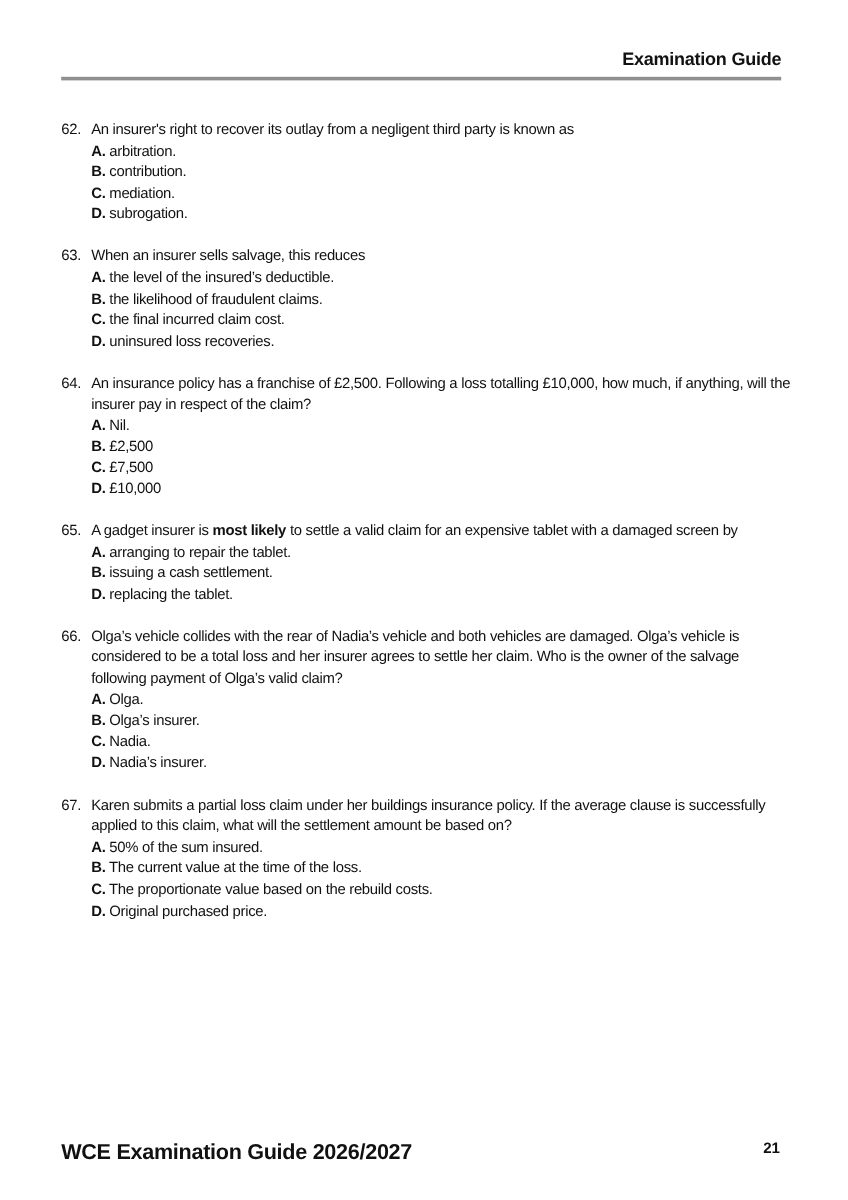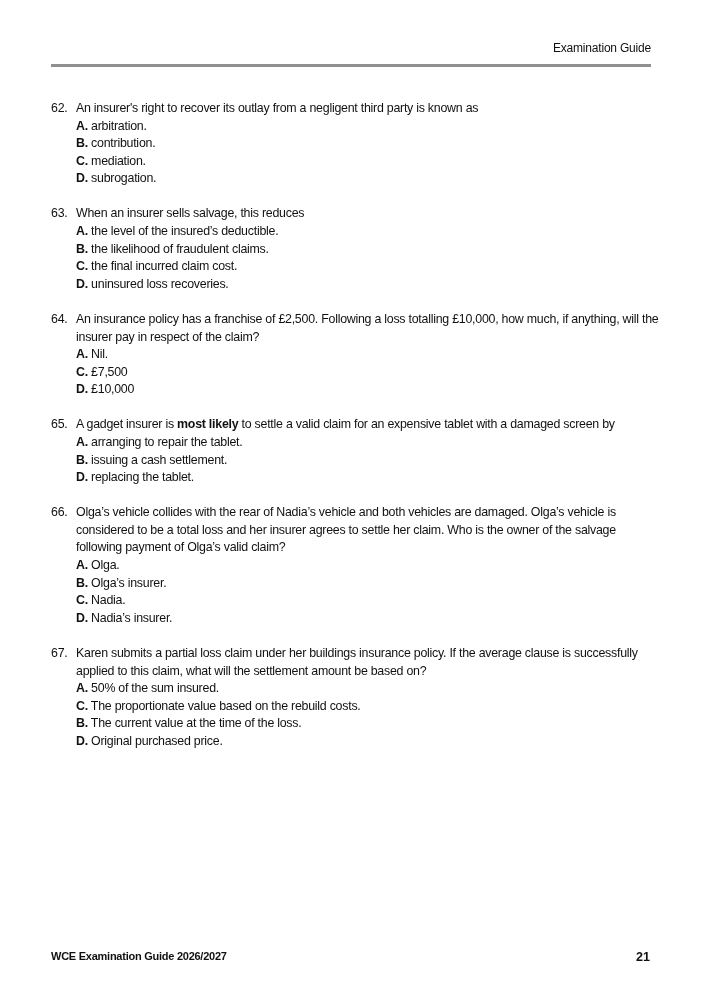--- a/index.html
+++ b/index.html
@@ -12,22 +12,22 @@
       height: 1000px;
       position: relative;
       overflow: hidden;
       font-family: "Liberation Sans", sans-serif;
       color: #111111;
     }
     .header-title {
       position: absolute;
       top: 41px;
       right: 56px;
-      font-size: 12px;
-      font-weight: normal;
+      font-size: 15px;
+      font-weight: bold;
       letter-spacing: -0.2px;
     }
     .header-rule {
       position: absolute;
       top: 64px;
       left: 51px;
       width: 600px;
       height: 3px;
       background: #8f8f8f;
     }
@@ -60,21 +60,21 @@
     .option {
       display: block;
     }
     .option-letter {
       font-weight: bold;
     }
     .footer-left {
       position: absolute;
       top: 950px;
       left: 51px;
-      font-size: 11px;
+      font-size: 18px;
       font-weight: bold;
       letter-spacing: -0.25px;
     }
     .footer-right {
       position: absolute;
       top: 950px;
       right: 57px;
       font-size: 12.6px;
       font-weight: bold;
     }
@@ -104,20 +104,21 @@
     <span class="option"><span class="option-letter">A.</span><span> the level of the insured’s deductible.</span></span>
     <span class="option"><span class="option-letter">B.</span><span> the likelihood of fraudulent claims.</span></span>
     <span class="option"><span class="option-letter">C.</span><span> the final incurred claim cost.</span></span>
     <span class="option"><span class="option-letter">D.</span><span> uninsured loss recoveries.</span></span>
   </div>
 
   <div class="question">
     <span class="q-number">64.</span>
     <span class="q-stem"><span>An insurance policy has a franchise of £2,500.  Following a loss totalling £10,000, how much, if anything, will the insurer pay in respect of the claim?</span><b></b><span></span></span>
     <span class="option"><span class="option-letter">A.</span><span> Nil.</span></span>
+    <span class="option"><span class="option-letter">B.</span><span> £2,500</span></span>
     <span class="option"><span class="option-letter">C.</span><span> £7,500</span></span>
     <span class="option"><span class="option-letter">D.</span><span> £10,000</span></span>
   </div>
 
   <div class="question">
     <span class="q-number">65.</span>
     <span class="q-stem"><span>A gadget insurer is </span><b>most likely</b><span> to settle a valid claim for an expensive tablet with a damaged screen by</span></span>
     <span class="option"><span class="option-letter">A.</span><span> arranging to repair the tablet.</span></span>
     <span class="option"><span class="option-letter">B.</span><span> issuing a cash settlement.</span></span>
     <span class="option"><span class="option-letter">D.</span><span> replacing the tablet.</span></span>
@@ -129,22 +130,22 @@
     <span class="option"><span class="option-letter">A.</span><span> Olga.</span></span>
     <span class="option"><span class="option-letter">B.</span><span> Olga’s insurer.</span></span>
     <span class="option"><span class="option-letter">C.</span><span> Nadia.</span></span>
     <span class="option"><span class="option-letter">D.</span><span> Nadia’s insurer.</span></span>
   </div>
 
   <div class="question">
     <span class="q-number">67.</span>
     <span class="q-stem"><span>Karen submits a partial loss claim under her buildings insurance policy.  If the average clause is successfully applied to this claim, what will the settlement amount be based on?</span><b></b><span></span></span>
     <span class="option"><span class="option-letter">A.</span><span> 50% of the sum insured.</span></span>
+    <span class="option"><span class="option-letter">B.</span><span> The current value at the time of the loss.</span></span>
     <span class="option"><span class="option-letter">C.</span><span> The proportionate value based on the rebuild costs.</span></span>
-    <span class="option"><span class="option-letter">B.</span><span> The current value at the time of the loss.</span></span>
     <span class="option"><span class="option-letter">D.</span><span> Original purchased price.</span></span>
   </div>
 
 </div>
 
 <div>
   <div class="footer-left">WCE Examination Guide 2026/2027</div>
   <div class="footer-right">21</div>
 </div>
 

